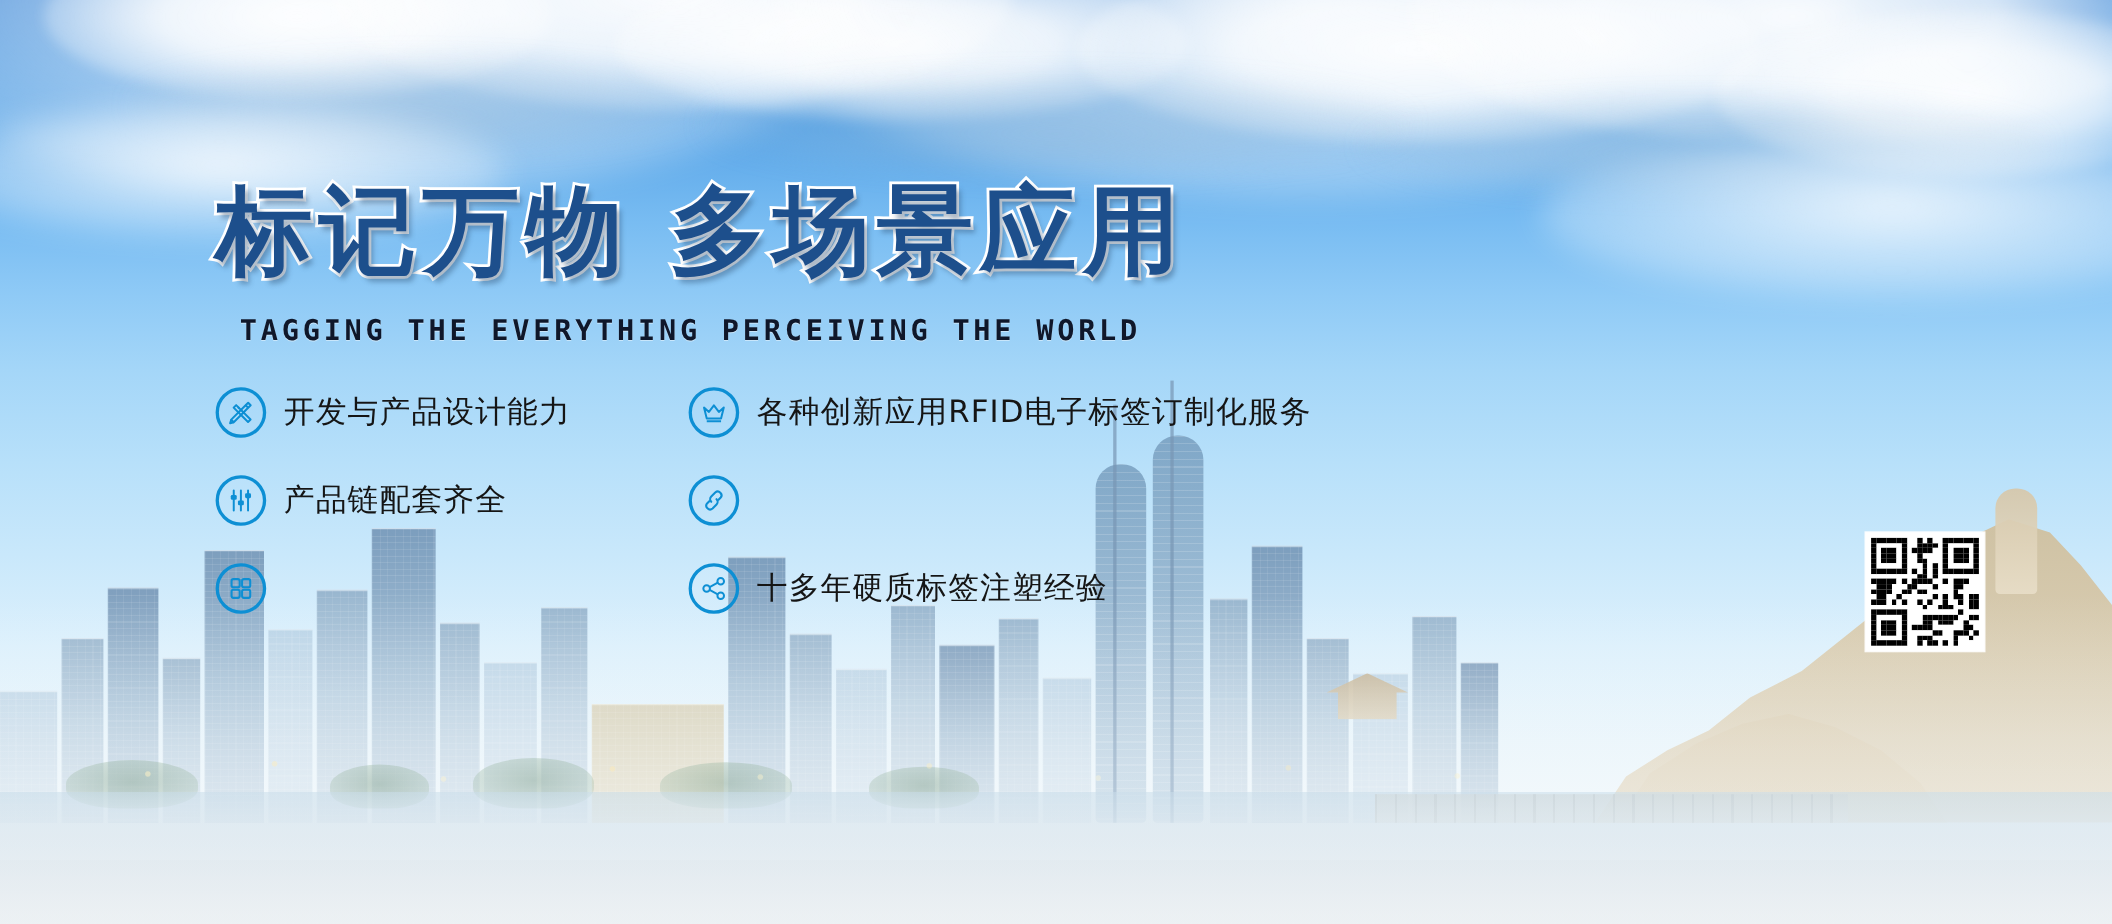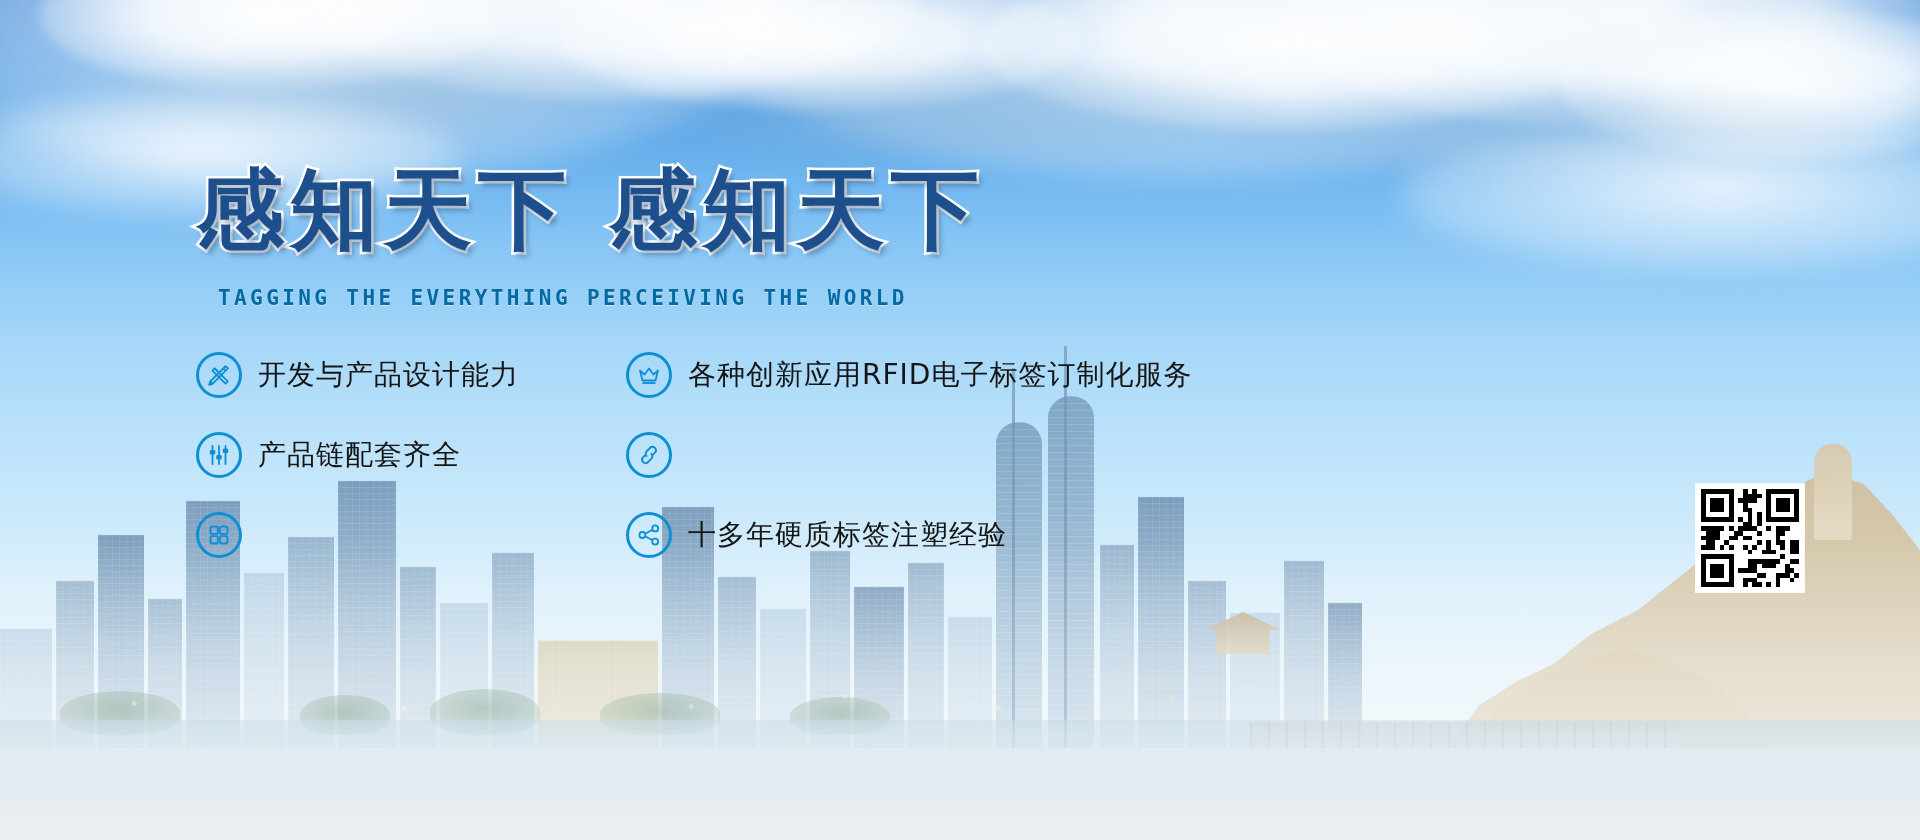--- a/index.html
+++ b/index.html
@@ -137,22 +137,22 @@
     font-family:"DejaVu Sans","Liberation Sans",sans-serif;
     font-size:88px; font-weight:bold; letter-spacing:6px;
     color:#1d4f8c; white-space:nowrap; line-height:1;
     -webkit-text-stroke:5px #ffffff;
     paint-order:stroke fill;
     text-shadow:4px 5px 5px rgba(40,70,105,.38);
   }
   .subtitle {
     position:absolute; left:218px; top:286px;
     font-family:"DejaVu Sans Mono","Liberation Mono",monospace;
-    font-size:21px; font-weight:bold; letter-spacing:3.4px;
-    color:#0369a1; white-space:nowrap;
+    font-size:26px; font-weight:bold; letter-spacing:3.4px;
+    color:#0f172a; white-space:nowrap;
     text-shadow:0 1px 0 rgba(255,255,255,.45);
   }
 
   .features { position:absolute; left:196px; top:352px; width:1150px; }
   .frow { display:flex; align-items:flex-start; margin-bottom:34px; }
   .fcol { display:flex; align-items:center; }
   .fcol.left  { width:430px; }
   .fcol.right { width:700px; }
 
   .icon-circle {
@@ -244,21 +244,21 @@
 
     <div class="lights"></div>
     <div class="promenade"></div>
     <div class="water"></div>
   </div>
 
   <div class="whitewash"></div>
 
   <div class="content">
 
-    <div class="title">感知天下 感知天下</div>
+    <div class="title">标记万物 多场景应用</div>
 
     <div class="subtitle">TAGGING THE EVERYTHING PERCEIVING THE WORLD</div>
 
     <div class="features">
 
       <div class="frow">
         <div class="fcol left">
           <span class="icon-circle">
             <svg width="26" height="26" viewBox="0 0 26 26">
               <g stroke="#0d8fd4" stroke-width="1.8" fill="none" stroke-linejoin="round">

